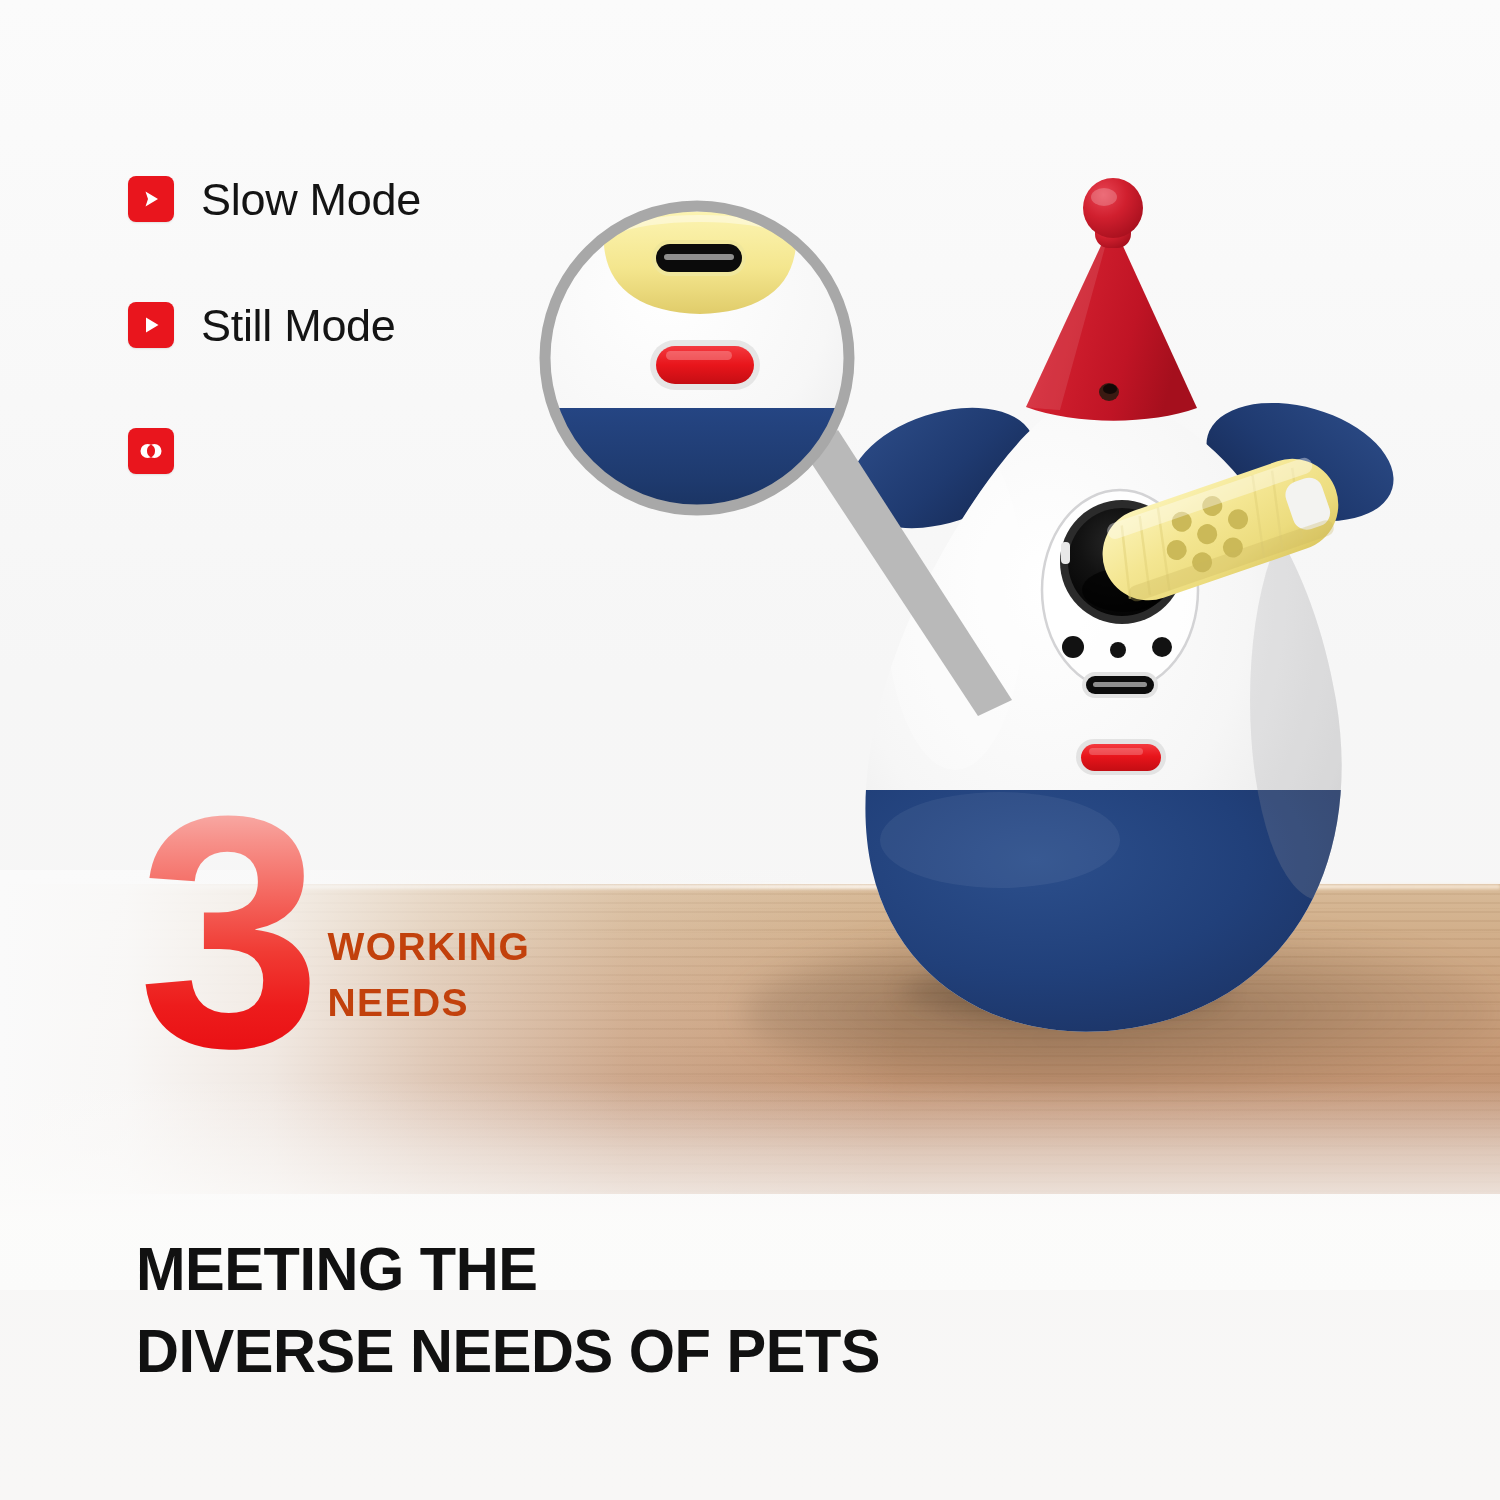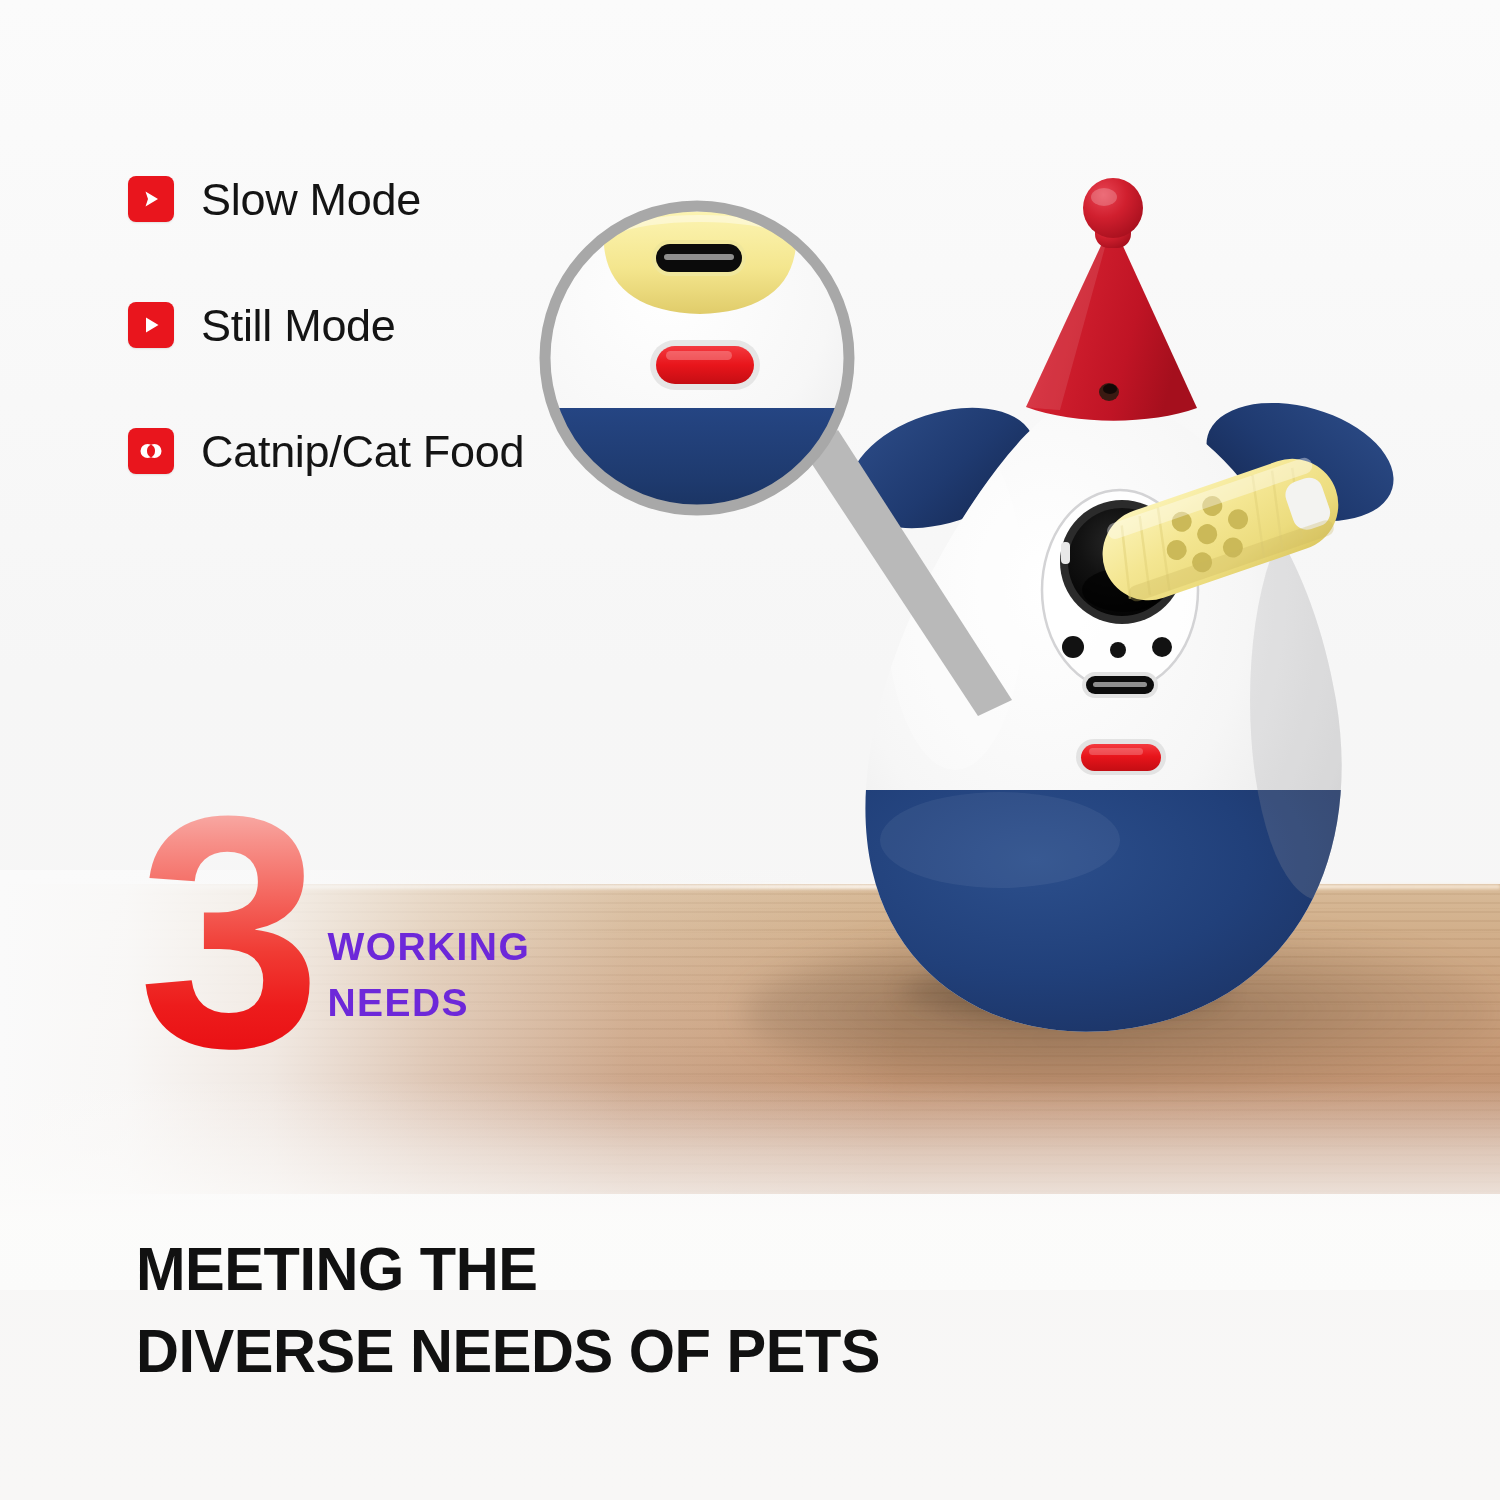--- a/index.html
+++ b/index.html
@@ -170,21 +170,21 @@
       #f03a33 58%, #ed1c1c 78%, #e80d12 100%);
     -webkit-background-clip: text;
     background-clip: text;
     color: transparent;
     -webkit-text-fill-color: transparent;
     display: block;
   }
   .numcaption {
     margin-left: 16px;
     margin-bottom: 34px;
-    color: #6d28d9;
+    color: #c2410c;
     font-size: 39px;
     font-weight: 700;
     line-height: 1.42;
     letter-spacing: 1.4px;
   }
 
   
   .headline {
     position: absolute;
     left: 136px;
@@ -435,21 +435,20 @@
     </div>
 
     <div class="feature-row">
       <span class="feat-icon">
         <svg width="28" height="28" viewBox="0 0 28 28">
           <circle cx="10.6" cy="14" r="7.1" fill="#ffffff"></circle>
           <circle cx="17.4" cy="14" r="7.1" fill="#ffffff"></circle>
           <path d="M14 7.6 A7.1 7.1 0 0 1 14 20.4 A7.1 7.1 0 0 1 14 7.6 Z" fill="#e9151d"></path>
         </svg>
       </span>
-      <span class="feat-label">Catnip/Cat Food</span>
     </div>
   </div>
 
   <div class="numblock">
     <span class="bignum">3</span>
     <span class="numcaption">
       <span>WORKING</span><br>
       <span>NEEDS</span>
     </span>
   </div>

